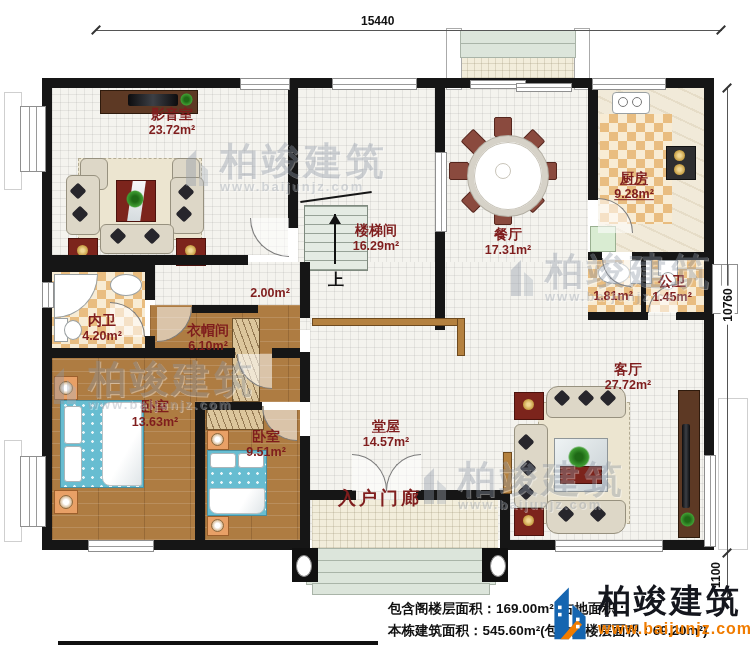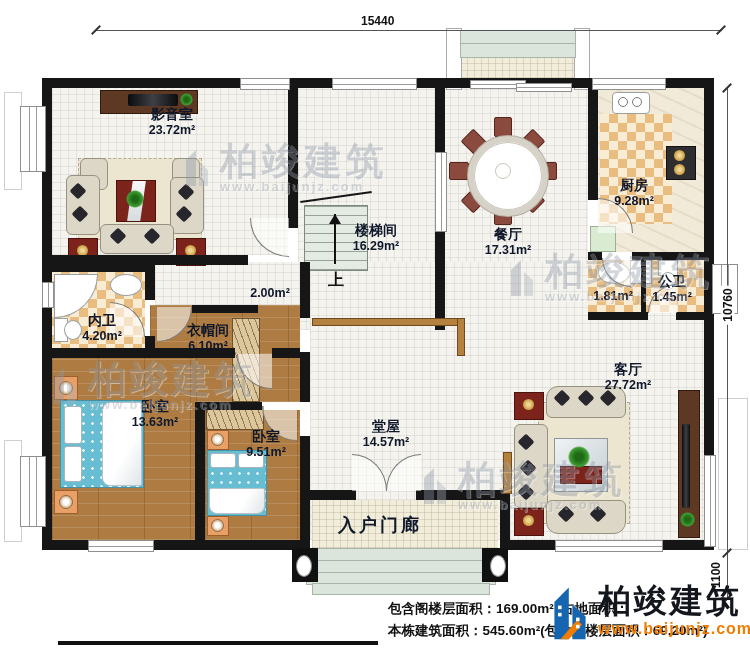--- a/index.html
+++ b/index.html
@@ -50,21 +50,21 @@
   .sheet{background:linear-gradient(120deg,#ffffff 60%,#dfe5e8);border:1px solid #b9c2c6;border-radius:8px 2px 2px 8px;z-index:11;}
   .pillow{background:#fff;border:1px solid #aab4b8;border-radius:3px;z-index:12;}
   .nstand{background:#e8a066;border:1px solid #9c5f2c;z-index:10;}
   .lamp{background:radial-gradient(circle,#fff 30%,#cfae84 75%);border:1px solid #8d6a40;border-radius:50%;z-index:11;}
   .hatch{background-color:#dcc69c;background-image:repeating-linear-gradient(70deg,rgba(90,60,25,.55) 0 1px,transparent 1px 6px);border:1px solid #6e522c;z-index:10;}
   .white-fix{background:#fff;border:1px solid #9aa0a2;z-index:10;}
   .stairs{background:#e4ebe3;border:1px solid #7f8a7f;z-index:10;background-image:repeating-linear-gradient(0deg,#97a297 0 1px,transparent 1px 9px);}
   .cabinet{background:#5d3924;border:1px solid #2e1a0c;z-index:10;}
   .tvdark{background:linear-gradient(90deg,#0c0c0e,#3c3f45,#0c0c0e);border-radius:2px;z-index:11;}
   
-  .rlabel{position:absolute;transform:translate(-50%,-50%);display:flex;flex-direction:column;align-items:center;z-index:40;color:#0f172a;text-align:center;line-height:1.12;white-space:nowrap;}
+  .rlabel{position:absolute;transform:translate(-50%,-50%);display:flex;flex-direction:column;align-items:center;z-index:40;color:#7f1d1d;text-align:center;line-height:1.12;white-space:nowrap;}
   .rname{font-size:14px;font-weight:bold;}
   .rarea{font-size:12.5px;font-weight:bold;}
   .biglabel .rname{font-size:18px;letter-spacing:3px;}
   .uplabel{position:absolute;z-index:40;font-size:16px;font-weight:bold;color:#111;}
   
   .wm{position:absolute;display:flex;align-items:center;gap:6px;z-index:50;opacity:.38;pointer-events:none;}
   .wm .wmtxt{display:flex;flex-direction:column;line-height:1;}
   .wm .wmname{font-size:38px;font-weight:bold;color:#8d97a6;letter-spacing:4px;text-shadow:1px 1px 0 #fff;}
   .wm .wmsite{font-size:13px;font-weight:bold;color:#9aa3b0;letter-spacing:2px;text-shadow:1px 1px 0 #fff;}
   
@@ -282,21 +282,21 @@
     <span class="rarea">23.72m²</span>
   </div>
   <div class="rlabel" style="left:376px;top:238px;">
     <span class="rname">楼梯间</span>
     <span class="rarea">16.29m²</span>
   </div>
   <div class="rlabel" style="left:508px;top:242px;">
     <span class="rname">餐厅</span>
     <span class="rarea">17.31m²</span>
   </div>
-  <div class="rlabel" style="left:634px;top:193px;">
+  <div class="rlabel" style="left:634px;top:186px;text-decoration:underline;">
     <span class="rname">厨房</span>
     <span class="rarea">9.28m²</span>
   </div>
   <div class="rlabel" style="left:613px;top:296px;">
     <span class="rarea">1.81m²</span>
   </div>
   <div class="rlabel" style="left:672px;top:289px;">
     <span class="rname">公卫</span>
     <span class="rarea">1.45m²</span>
   </div>
@@ -320,21 +320,21 @@
     <span class="rarea">9.51m²</span>
   </div>
   <div class="rlabel" style="left:386px;top:434px;text-align:center;">
     <span class="rname">堂屋</span>
     <span class="rarea">14.57m²</span>
   </div>
   <div class="rlabel" style="left:628px;top:377px;">
     <span class="rname">客厅</span>
     <span class="rarea">27.72m²</span>
   </div>
-  <div class="rlabel biglabel" style="left:380px;top:525px;">
+  <div class="rlabel biglabel" style="left:380px;top:498px;">
     <span class="rname">入户门廊</span>
   </div>
 
   <div class="wm" style="left:180px;top:142px;">
     <svg width="34" height="44" viewBox="0 0 34 44">
       <path d="M6 40 V14 L16 4 V40 Z" fill="#8d97a6"></path>
         <path d="M19 40 V16 L28 24 V40 Z" fill="#aab2bd"></path>
     </svg>
     <div class="wmtxt">
         <span class="wmname">柏竣建筑</span>

